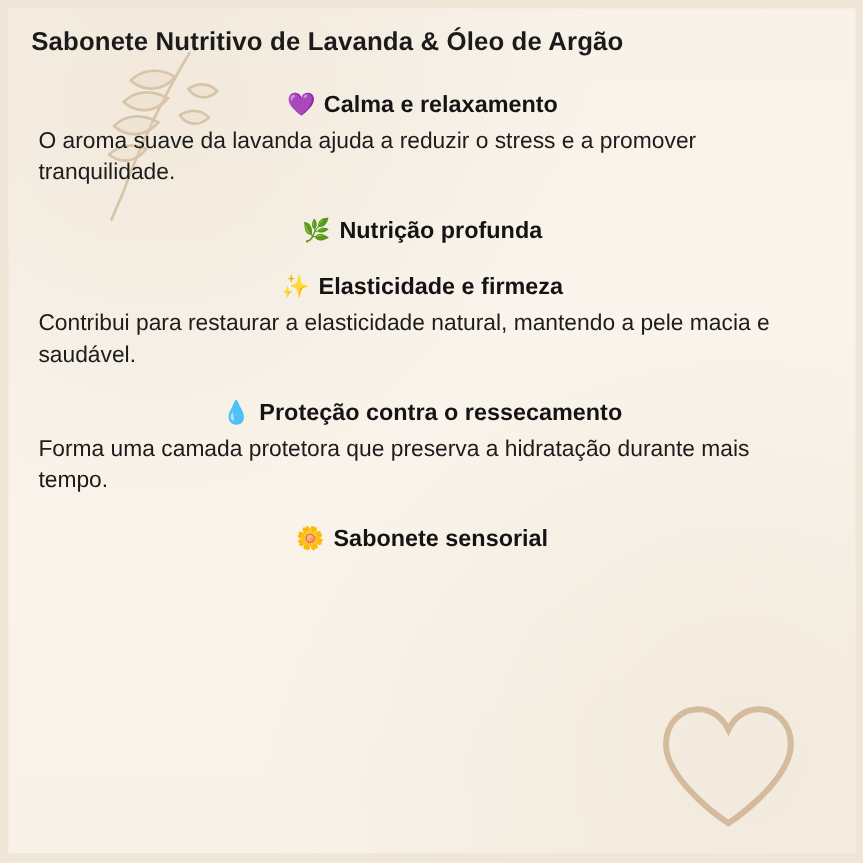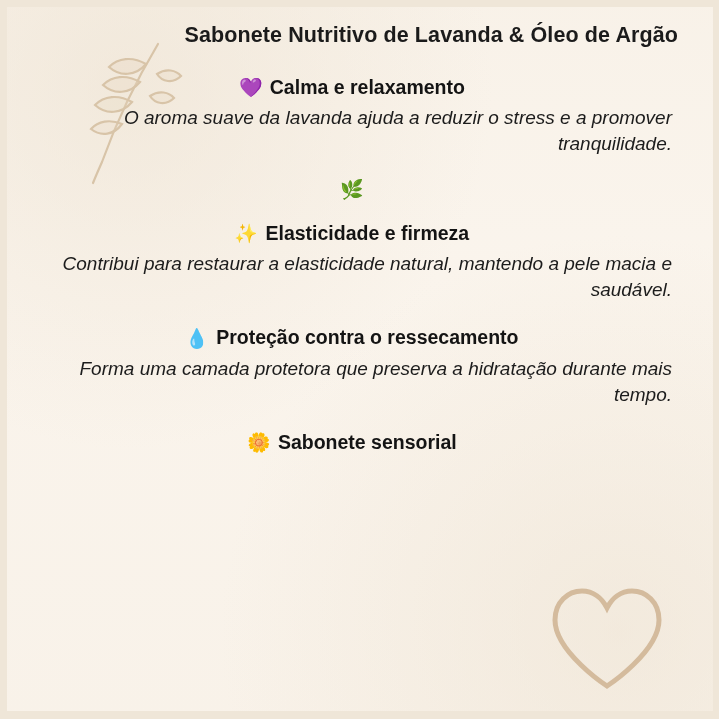--- a/index.html
+++ b/index.html
@@ -61,21 +61,21 @@
     width: 120px;
     height: 105px;
     z-index: 1;
     pointer-events: none;
   }
 
   .content {
     position: relative;
     z-index: 2;
     padding: 18px 41px 0 26px;
-    text-align: right;
+    text-align: left;
   }
 
   .title {
     font-size: 21.5px;
     font-weight: bold;
     color: #1b1b1b;
     letter-spacing: 0.1px;
     margin: 4px 0 0 0;
     line-height: 1.25;
   }
@@ -100,21 +100,20 @@
   .benefit-emoji {
     font-size: 19px;
     line-height: 1;
   }
   .benefit-desc {
     font-size: 19px;
     color: #1c1c1c;
     line-height: 1.38;
     margin: 5px auto 0 auto;
     max-width: 640px;
-    font-style: italic;
   }
 </style>
 </head>
 <body>
 
 <div class="card">
 
   <div class="paper-tint"></div>
 
   <div class="edge edge-top"></div>
@@ -146,20 +145,21 @@
       <div class="benefit-head">
         <span class="benefit-emoji">💜</span>
         <span>Calma e relaxamento</span>
       </div>
       <p class="benefit-desc">O aroma suave da lavanda ajuda a reduzir o stress e a promover tranquilidade.</p>
     </div>
 
     <div class="section">
       <div class="benefit-head">
         <span class="benefit-emoji">🌿</span>
+        <span>Nutrição profunda</span>
       </div>
     </div>
 
     <div class="section">
       <div class="benefit-head">
         <span class="benefit-emoji">✨</span>
         <span>Elasticidade e firmeza</span>
       </div>
       <p class="benefit-desc">Contribui para restaurar a elasticidade natural, mantendo a pele macia e saudável.</p>
     </div>

